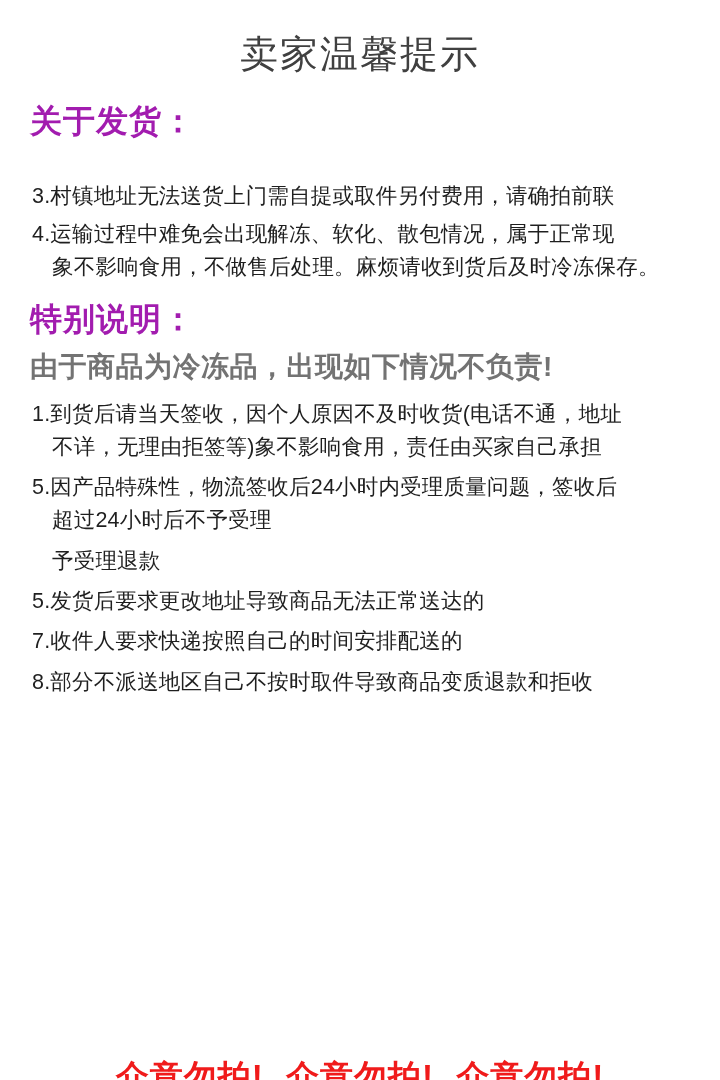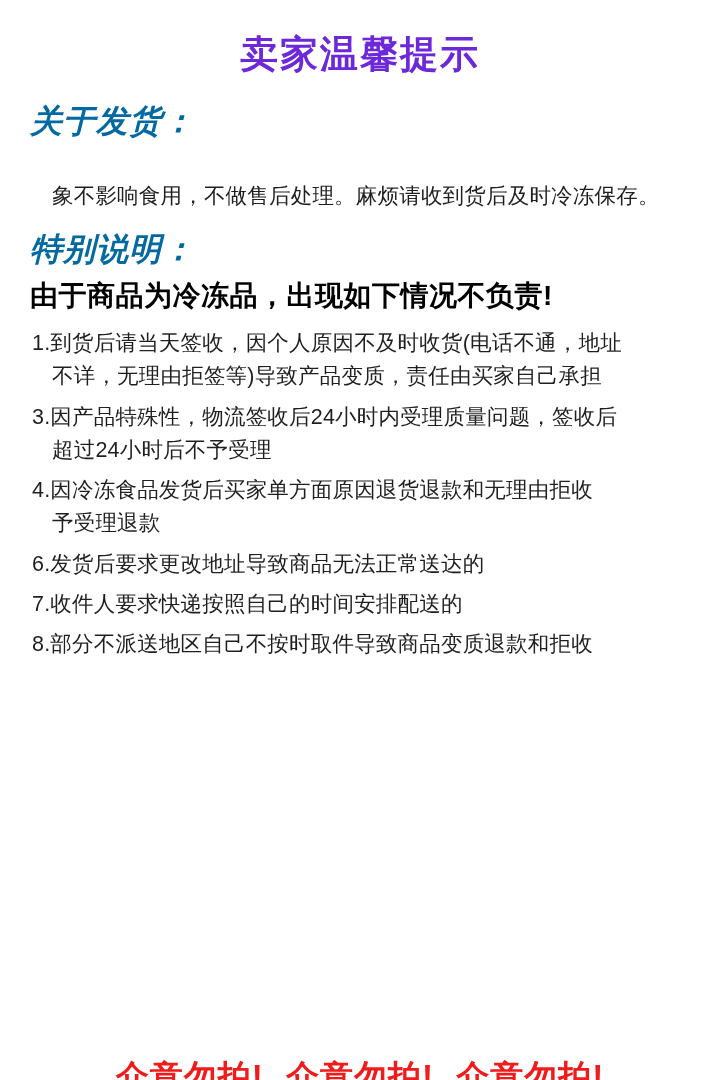--- a/index.html
+++ b/index.html
@@ -19,53 +19,52 @@
     width: 720px;
     height: 1080px;
     box-sizing: border-box;
     padding: 0 22px;
     position: relative;
     background: #ffffff;
   }
   .title {
     text-align: center;
     font-size: 38px;
-    font-weight: bold;
+    font-weight: normal;
     letter-spacing: 2px;
-    color: #6d28d9;
+    color: #404040;
     margin: 34px 0 26px 0;
     line-height: 1.1;
   }
   .section-head {
     font-size: 32px;
     font-weight: bold;
-    color: #0369a1;
+    color: #a21caf;
     letter-spacing: 1px;
     margin: 6px 0 10px 8px;
     line-height: 1.2;
-    font-style: italic;
   }
   .line {
     font-size: 21.5px;
     line-height: 1.55;
     color: #1f1f1f;
     margin: 4px 0 4px 10px;
     letter-spacing: 0.2px;
   }
   .line .indent {
     display: block;
     padding-left: 20px;
   }
   .gap-band {
     height: 26px;
   }
   .highlight {
     font-size: 28px;
     font-weight: bold;
-    color: #000000;
+    color: #737373;
     letter-spacing: 0.5px;
     margin: 6px 0 14px 8px;
     line-height: 1.25;
   }
   .special-head {
     margin-top: 16px;
   }
   .list-block .line {
     margin: 0 0 7px 10px;
   }
@@ -92,46 +91,47 @@
 
   <div class="title">卖家温馨提示</div>
 
   <div>
     <div class="section-head">关于发货：</div>
 
 
     <div class="gap-band"></div>
 
     <div class="line">
+      <span>3.村镇地址无法送货上门需自提或取件另付费用，请确拍前联</span>
     </div>
 
     <div class="line">
+      <span>4.运输过程中难免会出现解冻、软化、散包情况，属于正常现</span>
       <span class="indent">象不影响食用，不做售后处理。麻烦请收到货后及时冷冻保存。</span>
     </div>
   </div>
 
   <div>
     <div class="section-head special-head">特别说明：</div>
     <div class="highlight">由于商品为冷冻品，出现如下情况不负责!</div>
 
     <div class="list-block">
       <div class="line">
         <span>1.到货后请当天签收，因个人原因不及时收货(电话不通，地址</span>
-        <span class="indent">不详，无理由拒签等)导致产品变质，责任由买家自己承担</span>
+        <span class="indent">不详，无理由拒签等)象不影响食用，责任由买家自己承担</span>
       </div>
       <div class="line">
-        <span>3.因产品特殊性，物流签收后24小时内受理质量问题，签收后</span>
+        <span>5.因产品特殊性，物流签收后24小时内受理质量问题，签收后</span>
         <span class="indent">超过24小时后不予受理</span>
       </div>
       <div class="line">
-        <span>4.因冷冻食品发货后买家单方面原因退货退款和无理由拒收</span>
         <span class="indent">予受理退款</span>
       </div>
       <div class="line">
-        <span>6.发货后要求更改地址导致商品无法正常送达的</span>
+        <span>5.发货后要求更改地址导致商品无法正常送达的</span>
       </div>
       <div class="line">
         <span>7.收件人要求快递按照自己的时间安排配送的</span>
       </div>
       <div class="line">
         <span>8.部分不派送地区自己不按时取件导致商品变质退款和拒收</span>
       </div>
     </div>
   </div>
 

